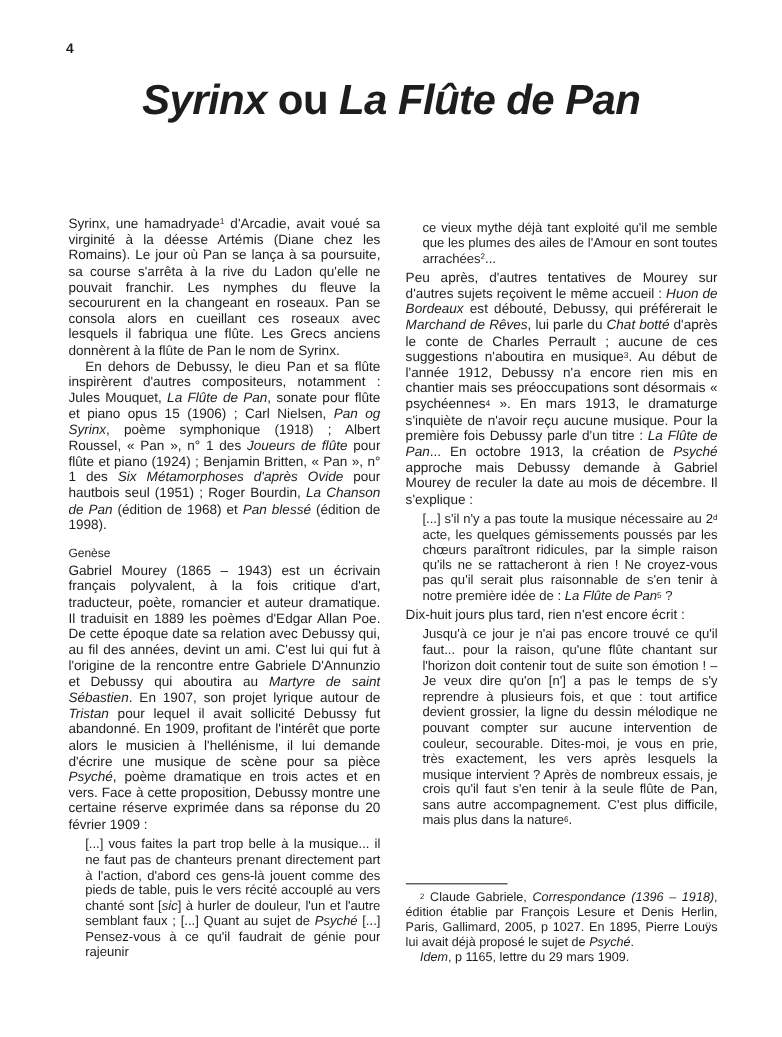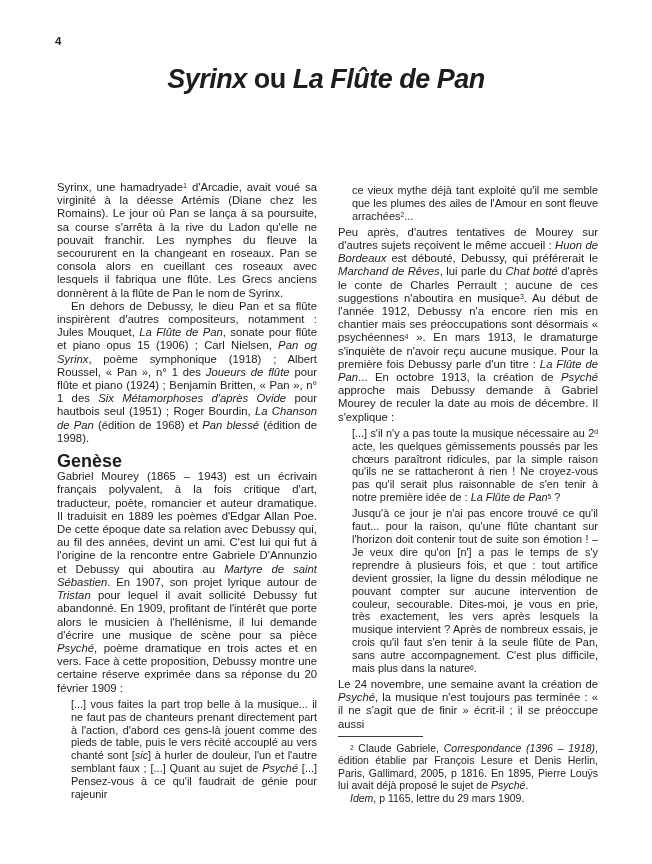--- a/index.html
+++ b/index.html
@@ -7,41 +7,41 @@
     width:652px;height:864px;position:relative;overflow:hidden;
     background:#ffffff;color:#1d1d1d;
     font-family:"Liberation Sans", sans-serif;
   }
   .page-number{
     position:absolute;left:55px;top:35px;
     font-size:11.5px;font-weight:bold;
   }
   .title{
     position:absolute;top:64px;left:0;right:0;margin:0;
-    text-align:center;font-size:27px;font-weight:bold;
+    text-align:center;font-size:35px;font-weight:bold;
     letter-spacing:-0.5px;
   }
   .title .i{font-style:italic;}
   .columns{
     position:absolute;top:181px;left:57px;
     display:flex;gap:21px;
   }
   .col{
     width:260px;height:623px;
     display:flex;flex-direction:column;overflow:hidden;
   }
   .col-main{flex:0 0 auto;}
   .blk{
     text-align:justify;font-size:11.3px;line-height:13.2px;
     hyphens:none;margin:0;
   }
   .blk .i{font-style:italic;}
   .blk.para_indent{text-indent:14px;}
   .blk.heading{
-    font-weight:bold;font-size:18px;text-align:left;
+    font-weight:normal;font-size:10px;text-align:left;
     margin-top:10px;margin-bottom:2px;
   }
   .blk.quote{
     margin:3px 0 3px 14px;
     font-size:10.9px;line-height:12.9px;
   }
   .footnotes{margin-top:auto;}
   .fn-rule{
     width:85px;border-top:1px solid #3a3a3a;
     margin-bottom:5px;
@@ -69,28 +69,28 @@
           <div class="blk para"><span>Gabriel Mourey (1865 – 1943) est un écrivain français polyvalent, à la fois critique d'art, traducteur, poète, romancier et auteur dramatique. Il traduisit en 1889 les poèmes d'Edgar Allan Poe. De cette époque date sa relation avec Debussy qui, au fil des années, devint un ami. C'est lui qui fut à l'origine de la rencontre entre Gabriele D'Annunzio et Debussy qui aboutira au </span><span class="i">Martyre de saint Sébastien</span><span>. En 1907, son projet lyrique autour de </span><span class="i">Tristan</span><span> pour lequel il avait sollicité Debussy fut abandonné. En 1909, profitant de l'intérêt que porte alors le musicien à l'hellénisme, il lui demande d'écrire une musique de scène pour sa pièce </span><span class="i">Psyché</span><span>, poème dramatique en trois actes et en vers. Face à cette proposition, Debussy montre une certaine réserve exprimée dans sa réponse du 20 février 1909 :</span></div>
           <div class="blk quote"><span>[...] vous faites la part trop belle à la musique... il ne faut pas de chanteurs prenant directement part à l'action, d'abord ces gens-là jouent comme des pieds de table, puis le vers récité accouplé au vers chanté sont [</span><span class="i">sic</span><span>] à hurler de douleur, l'un et l'autre semblant faux ; [...] Quant au sujet de </span><span class="i">Psyché</span><span> [...] Pensez-vous à ce qu'il faudrait de génie pour rajeunir</span></div>
         </div>
       <div class="footnotes">
         <div class="fn-rule"></div>
 
       </div>
     </div>
     <div class="col">
       <div class="col-main">
-          <div class="blk quote"><span>ce vieux mythe déjà tant exploité qu'il me semble que les plumes des ailes de l'Amour en sont fleuve arrachées</span><sup>2</sup><span>...</span></div>
+          <div class="blk quote"><span>ce vieux mythe déjà tant exploité qu'il me semble que les plumes des ailes de l'Amour en sont toutes arrachées</span><sup>2</sup><span>...</span></div>
           <div class="blk para"><span>Peu après, d'autres tentatives de Mourey sur d'autres sujets reçoivent le même accueil : </span><span class="i">Huon de Bordeaux</span><span> est débouté, Debussy, qui préférerait le </span><span class="i">Marchand de Rêves</span><span>, lui parle du </span><span class="i">Chat botté</span><span> d'après le conte de Charles Perrault ; aucune de ces suggestions n'aboutira en musique</span><sup>3</sup><span>. Au début de l'année 1912, Debussy n'a encore rien mis en chantier mais ses préoccupations sont désormais « psychéennes</span><sup>4</sup><span> ». En mars 1913, le dramaturge s'inquiète de n'avoir reçu aucune musique. Pour la première fois Debussy parle d'un titre : </span><span class="i">La Flûte de Pan</span><span>... En octobre 1913, la création de </span><span class="i">Psyché</span><span> approche mais Debussy demande à Gabriel Mourey de reculer la date au mois de décembre. Il s'explique :</span></div>
           <div class="blk quote"><span>[...] s'il n'y a pas toute la musique nécessaire au 2</span><sup>d</sup><span> acte, les quelques gémissements poussés par les chœurs paraîtront ridicules, par la simple raison qu'ils ne se rattacheront à rien ! Ne croyez-vous pas qu'il serait plus raisonnable de s'en tenir à notre première idée de : </span><span class="i">La Flûte de Pan</span><sup>5</sup><span> ?</span></div>
+          <div class="blk para"><span>Dix-huit jours plus tard, rien n'est encore écrit :</span></div>
           <div class="blk quote"><span>Jusqu'à ce jour je n'ai pas encore trouvé ce qu'il faut... pour la raison, qu'une flûte chantant sur l'horizon doit contenir tout de suite son émotion ! – Je veux dire qu'on [n'] a pas le temps de s'y reprendre à plusieurs fois, et que : tout artifice devient grossier, la ligne du dessin mélodique ne pouvant compter sur aucune intervention de couleur, secourable. Dites-moi, je vous en prie, très exactement, les vers après lesquels la musique intervient ? Après de nombreux essais, je crois qu'il faut s'en tenir à la seule flûte de Pan, sans autre accompagnement. C'est plus difficile, mais plus dans la nature</span><sup>6</sup><span>.</span></div>
-          <div class="blk para"><span>Le 24 novembre, une semaine avant la création de </span><span class="i">Psyché</span><span>, la musique n'est toujours pas terminée : « il ne s'agit que de finir » écrit-il ; il se préoccupe aussi</span></div>
         </div>
       <div class="footnotes">
         <div class="fn-rule"></div>
         <div class="fn-list">
-            <div class="blk footnote"><sup>2</sup><span> Claude Gabriele, </span><span class="i">Correspondance (1396 – 1918)</span><span>, édition établie par François Lesure et Denis Herlin, Paris, Gallimard, 2005, p 1816. En 1895, Pierre Louÿs lui avait déjà proposé le sujet de </span><span class="i">Psyché</span><span>.</span></div>
+            <div class="blk footnote"><sup>2</sup><span> Claude Gabriele, </span><span class="i">Correspondance (1396 – 1918)</span><span>, édition établie par François Lesure et Denis Herlin, Paris, Gallimard, 2005, p 1027. En 1895, Pierre Louÿs lui avait déjà proposé le sujet de </span><span class="i">Psyché</span><span>.</span></div>
             <div class="blk footnote"><span> </span><span class="i">Idem</span><span>, p 1165, lettre du 29 mars 1909.</span></div>
           </div>
       </div>
     </div>
   </div>
 </div>
 
 </body></html>

